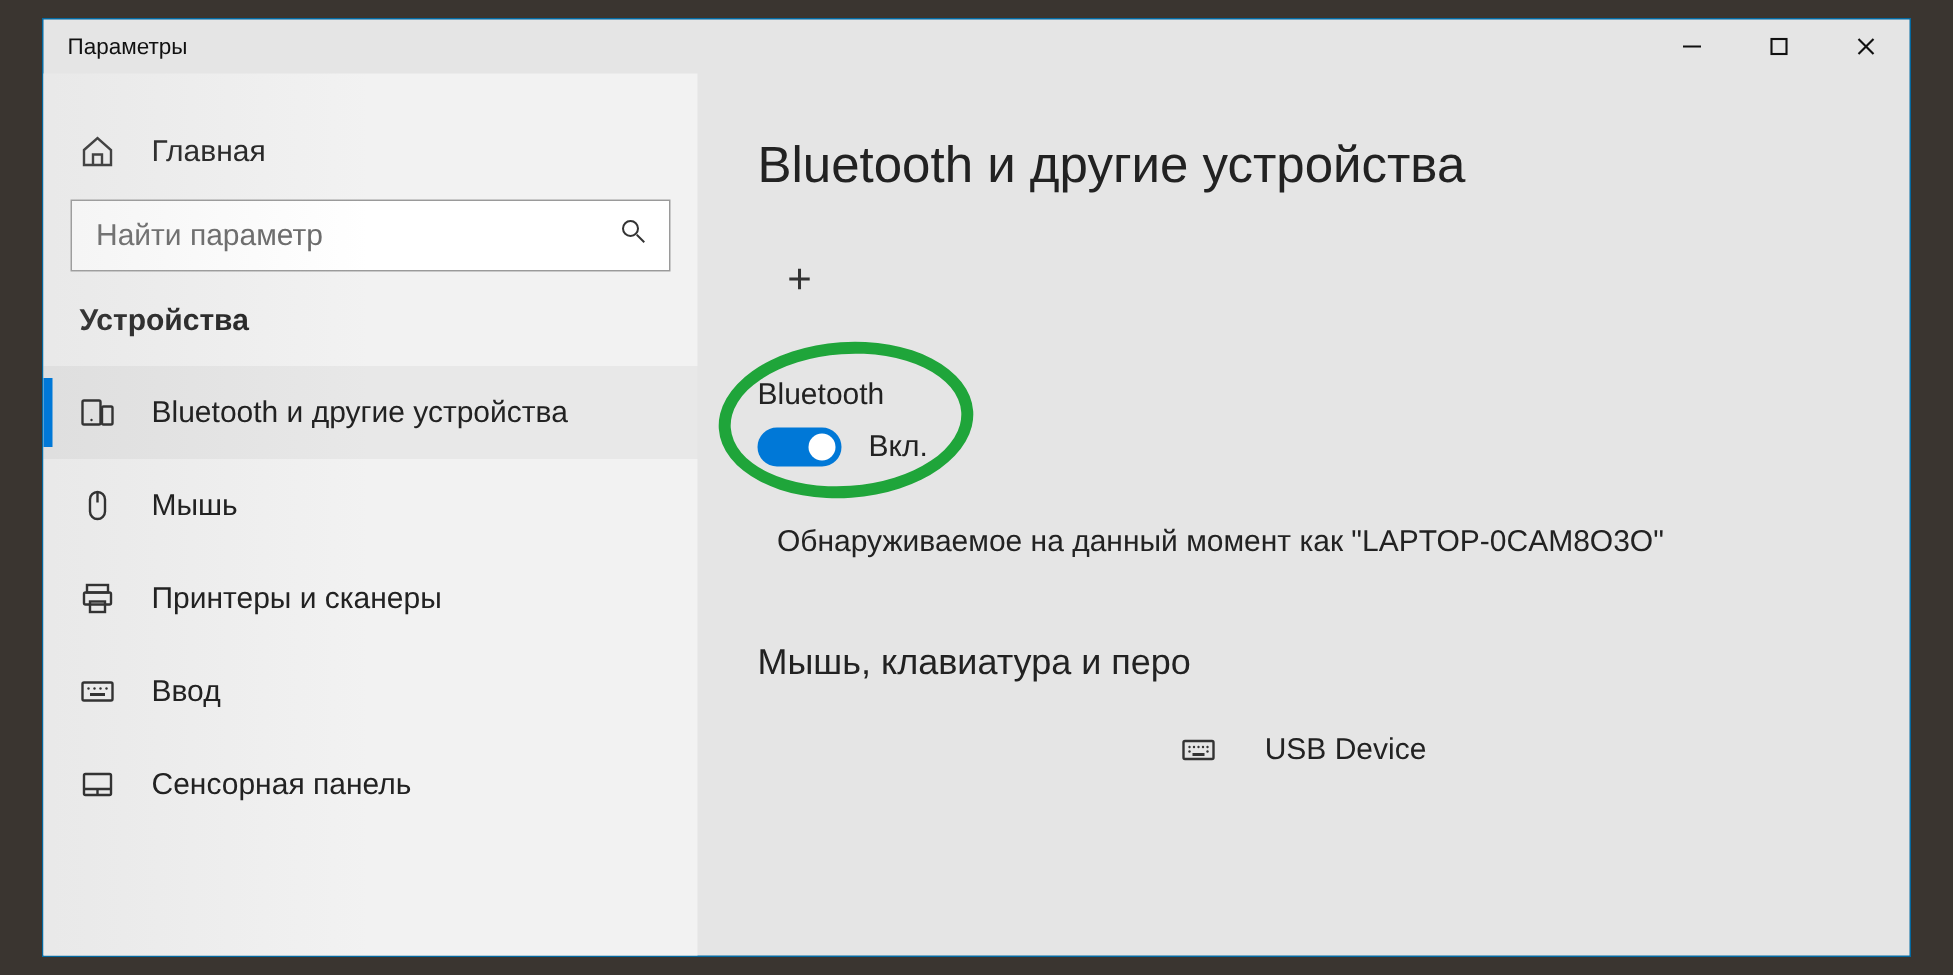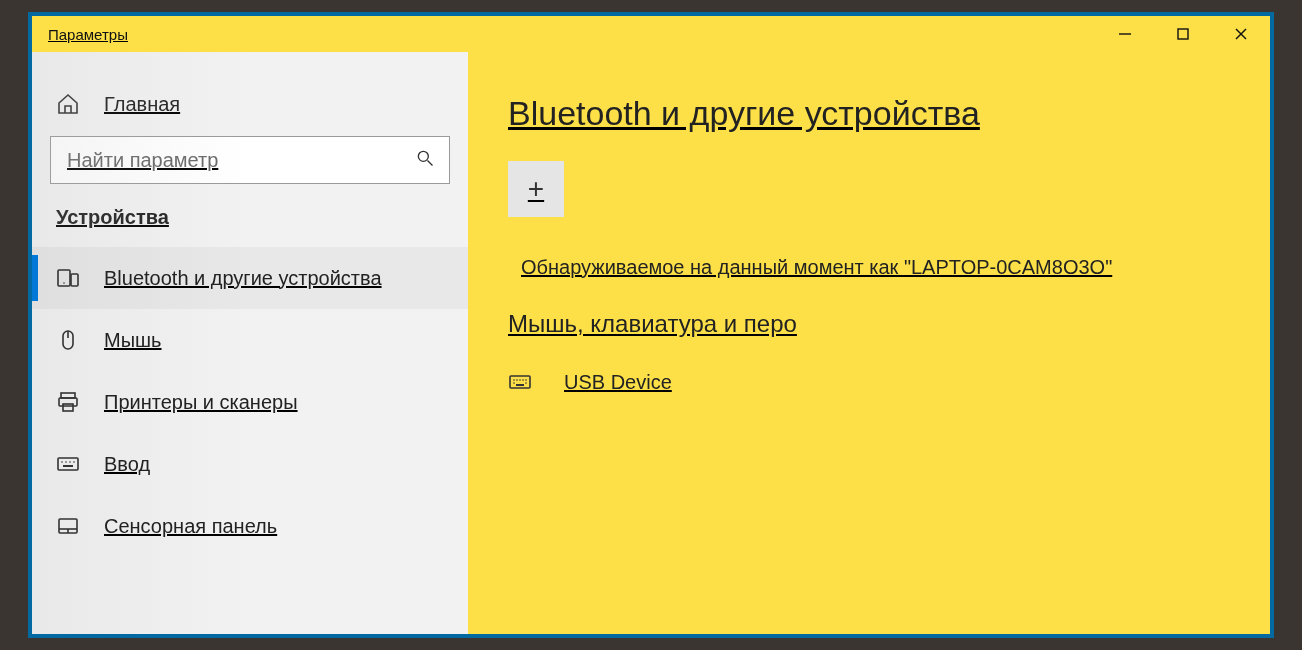--- a/index.html
+++ b/index.html
@@ -16,27 +16,26 @@
   .desktop-edge {
     width: 1302px;
     height: 650px;
     padding: 12px 28px;
     display: flex;
     align-items: stretch;
     justify-content: center;
   }
   .window {
     flex: 1;
-    background: #fde047;
-    border: 4px solid #0369a1;
+    background: #e5e5e5;
+    border: 1px solid #0369a1;
     display: flex;
     flex-direction: column;
     min-height: 0;
     position: relative;
-    text-decoration: underline;
   }
   
   .titlebar {
     height: 36px;
     display: flex;
     align-items: center;
     justify-content: space-between;
     padding-left: 16px;
     font-size: 15px;
     color: #111;
@@ -183,25 +182,26 @@
     left: -26px;
     top: -24px;
     width: 170px;
     height: 104px;
     border: 8px solid #1fa53a;
     border-radius: 50%;
     transform: rotate(-4deg);
     pointer-events: none;
   }
   .discoverable { font-size: 20px; line-height: 1.45; margin-top: 8px; margin-left: 13px; }
-  .section-heading { font-size: 24px; font-weight: 400; margin-top: 0; }
+  .section-heading { font-size: 24px; font-weight: 400; margin-top: 24px; }
   .device-row {
     display:flex; align-items:center; gap: 22px;
     font-size: 20px;
     padding: 4px 0;
+    justify-content: center;
   }
   .device-row .icon-slot { width: 34px; display:flex; justify-content:flex-start; }
 
   
   svg.icon { width: 24px; height: 24px; stroke: #333; fill: none; stroke-width: 1.6; }
   svg.icon.small { width: 20px; height: 20px; }
 </style>
 </head>
 <body>
 
@@ -315,20 +315,30 @@
         </div>
       </div>
 
       <div class="main">
         <div class="page-title">Bluetooth и другие устройства</div>
 
         <div class="add-row">
           <div class="add-tile">+</div>
         </div>
 
+        <div class="bt-block">
+          <div class="bt-circle"></div>
+          <div class="bt-label">Bluetooth</div>
+          <div class="toggle-row">
+            <div class="toggle">
+              <div class="thumb"></div>
+            </div>
+            <span class="toggle-state">Вкл.</span>
+          </div>
+        </div>
 
         <div class="discoverable">Обнаруживаемое на данный момент как "LAPTOP-0CAM8O3O"</div>
 
         <div class="section-heading">Мышь, клавиатура и перо</div>
 
         <div class="device-row">
           <span class="icon-slot">
             <svg class="icon" viewBox="0 0 24 24">
                 <rect x="2" y="6" width="20" height="12" rx="1"></rect>
               <circle cx="6" cy="10" r="0.8" fill="#333" stroke="none"></circle>

